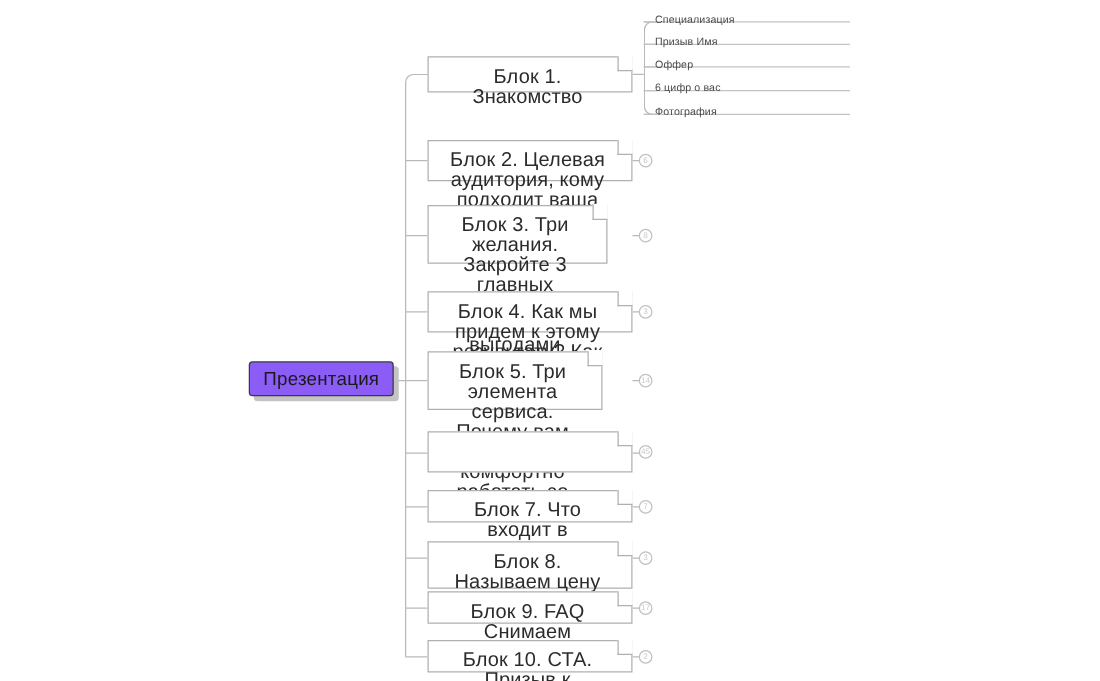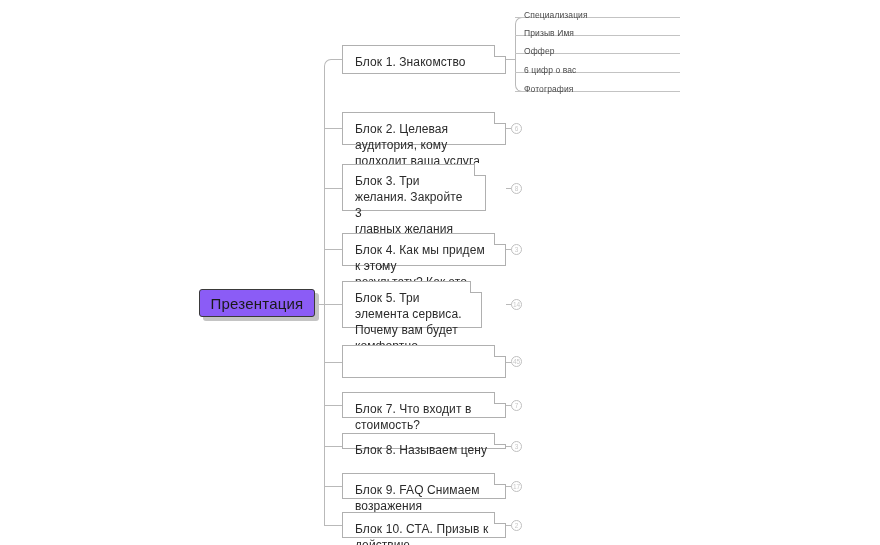--- a/index.html
+++ b/index.html
@@ -60,25 +60,26 @@
   .node{
     position:absolute;
     box-sizing:border-box;
     background:#ffffff;
     border:1px solid #b0b0b0;
     z-index:2;
   }
   .node .txt{
     position:absolute;
     left:12px;right:16px;top:8px;
-    font-size:12px;
+    font-size:16px;
     line-height:16px;
     color:#2b2b2b;
     letter-spacing:.1px;
     white-space:pre-line;
+    text-align:center;
   }
   
   .fold{
     position:absolute;
     top:-1px;right:-1px;
     width:11px;height:11px;
     background:#ffffff;
     border-left:1px solid #b0b0b0;
     border-bottom:1px solid #b0b0b0;
   }
@@ -205,21 +206,21 @@
 
   <div class="node" style="left:342px; top:392px; width:164px; height:26px;">
     <div class="fold"></div>
     <div class="txt">Блок 7. Что входит в стоимость?</div>
   </div>
   <div class="stub" style="left:506px; top:405px; width:6px;"></div>
   <div class="badge" style="left:511px; top:400px;">
     <span>7</span>
   </div>
 
-  <div class="node" style="left:342px; top:433px; width:164px; height:16px;padding-left:30px;">
+  <div class="node" style="left:342px; top:433px; width:164px; height:38px;padding-left:30px;">
     <div class="fold"></div>
     <div class="txt">Блок 8. Называем цену</div>
   </div>
   <div class="stub" style="left:506px; top:446px; width:6px;"></div>
   <div class="badge" style="left:511px; top:441px;">
     <span>3</span>
   </div>
 
   <div class="node" style="left:342px; top:473px; width:164px; height:26px;">
     <div class="fold"></div>

